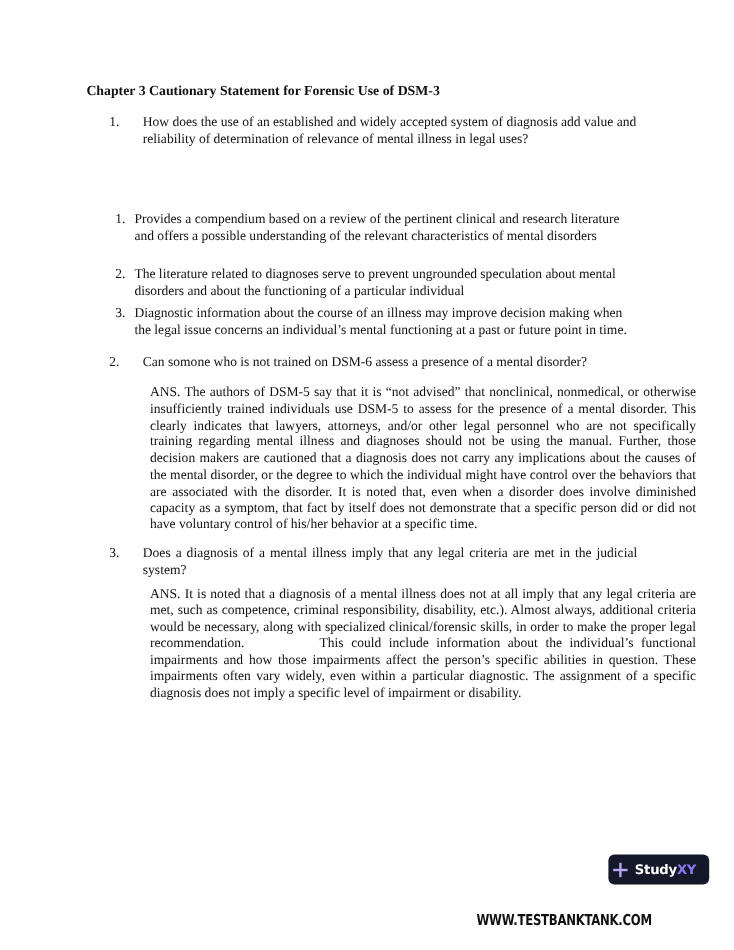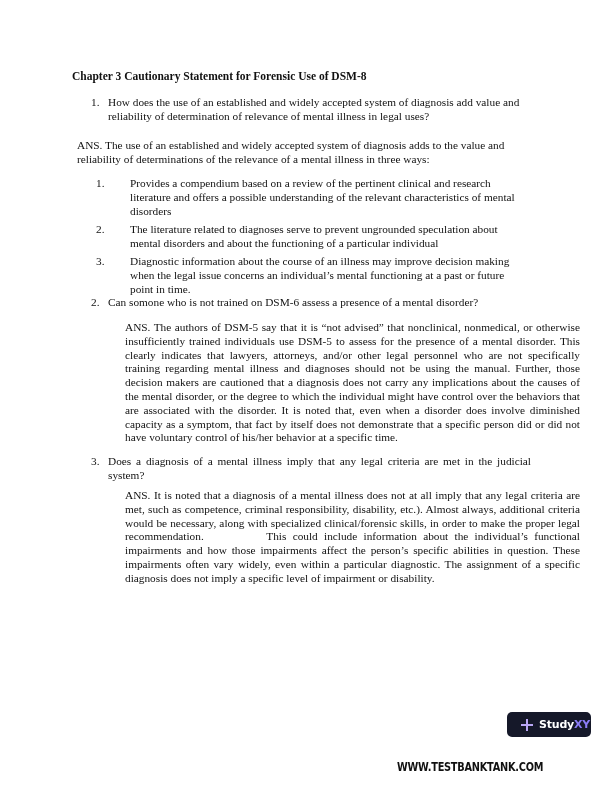--- a/index.html
+++ b/index.html
@@ -1,49 +1,48 @@
 <!DOCTYPE html>
 <html><head>
 <meta charset="utf-8">
 <style>
   html, body { margin: 0; padding: 0; background: #ffffff; }
   body { width: 612px; height: 792px; position: relative; overflow: hidden; }
   .page { position: absolute; left: 0; top: 0; width: 612px; height: 792px; background: #fff; }
   .heading { position: absolute; left: 72px; top: 70px; font-family: "Liberation Serif", serif; font-weight: bold; font-size: 11.5px; color: #111; white-space: nowrap; }
   .q { position: absolute; left: 91px; width: 440px; font-family: "Liberation Serif", serif; font-size: 11.3px; line-height: 13.8px; color: #111; }
   .q .num { position: absolute; left: 0; top: 0; }
-  .q .txt { display: block; margin-left: 17px; }
+  .q .txt { display: block; margin-left: 28px; }
   .q.justify .txt { text-align: justify; text-align-last: left; }
   .ans { position: absolute; left: 77px; width: 455px; font-family: "Liberation Serif", serif; font-size: 11.3px; line-height: 13.8px; color: #111; }
   .ans.justify { text-align: justify; text-align-last: left; margin-left: 48px; }
   .sub { position: absolute; left: 96px; width: 430px; font-family: "Liberation Serif", serif; font-size: 11.3px; line-height: 13.8px; color: #111; }
   .sub .num { position: absolute; left: 0; top: 0; }
-  .sub .txt { display: block; margin-left: 34px; }
+  .sub .txt { display: block; margin-left: 16px; }
   .badge { position: absolute; left: 507px; top: 712px; width: 84px; height: 25px; background: #151829; border-radius: 5px;
-           display: flex; align-items: center; justify-content: flex-start; box-sizing: border-box; padding-left: 14px; }
+           display: flex; align-items: center; justify-content: flex-start; box-sizing: border-box; padding-left: 4px; }
   .badge .plus { width: 12px; height: 12px; position: relative; margin-right: 6px; }
   .badge .plus::before { content: ""; position: absolute; left: 5px; top: 0; width: 2px; height: 12px; background: #b9a6f5; }
   .badge .plus::after { content: ""; position: absolute; left: 0; top: 5px; width: 12px; height: 2px; background: #b9a6f5; }
   .badge .brand { font-family: "DejaVu Sans", sans-serif; font-weight: bold; font-size: 11px; color: #ffffff; letter-spacing: -0.2px; }
   .badge .brand .xy { color: #8b7cf6; }
   .footer-url { position: absolute; left: 397px; top: 759px; font-family: "DejaVu Sans", sans-serif; font-weight: bold; font-size: 12.5px;
                 color: #111; letter-spacing: -0.3px; transform: scaleX(0.78); transform-origin: left top; white-space: nowrap; }
 </style>
 </head>
 <body>
 
 <div class="page">
 
-  <div class="heading">Chapter 3 Cautionary Statement for Forensic Use of DSM-8</div>
+  <div class="heading">Chapter 3 Cautionary Statement for Forensic Use of DSM-3</div>
 
   <div class="q" style="top:96px;">
     <span class="num">1.</span>
     <span class="txt">How does the use of an established and widely accepted system of diagnosis add value and reliability of determination of relevance of mental illness in legal uses?</span>
   </div>
-  <div class="ans" style="top:139px;">ANS. The use of an established and widely accepted system of diagnosis adds to the value and reliability of determinations of the relevance of a mental illness in three ways:</div>
 
   <div class="sub" style="top:177px;">
     <span class="num">1.</span>
     <span class="txt">Provides a compendium based on a review of the pertinent clinical and research literature and offers a possible understanding of the relevant characteristics of mental disorders</span>
   </div>
   <div class="sub" style="top:223px;">
     <span class="num">2.</span>
     <span class="txt">The literature related to diagnoses serve to prevent ungrounded speculation about mental disorders and about the functioning of a particular individual</span>
   </div>
   <div class="sub" style="top:255px;">

